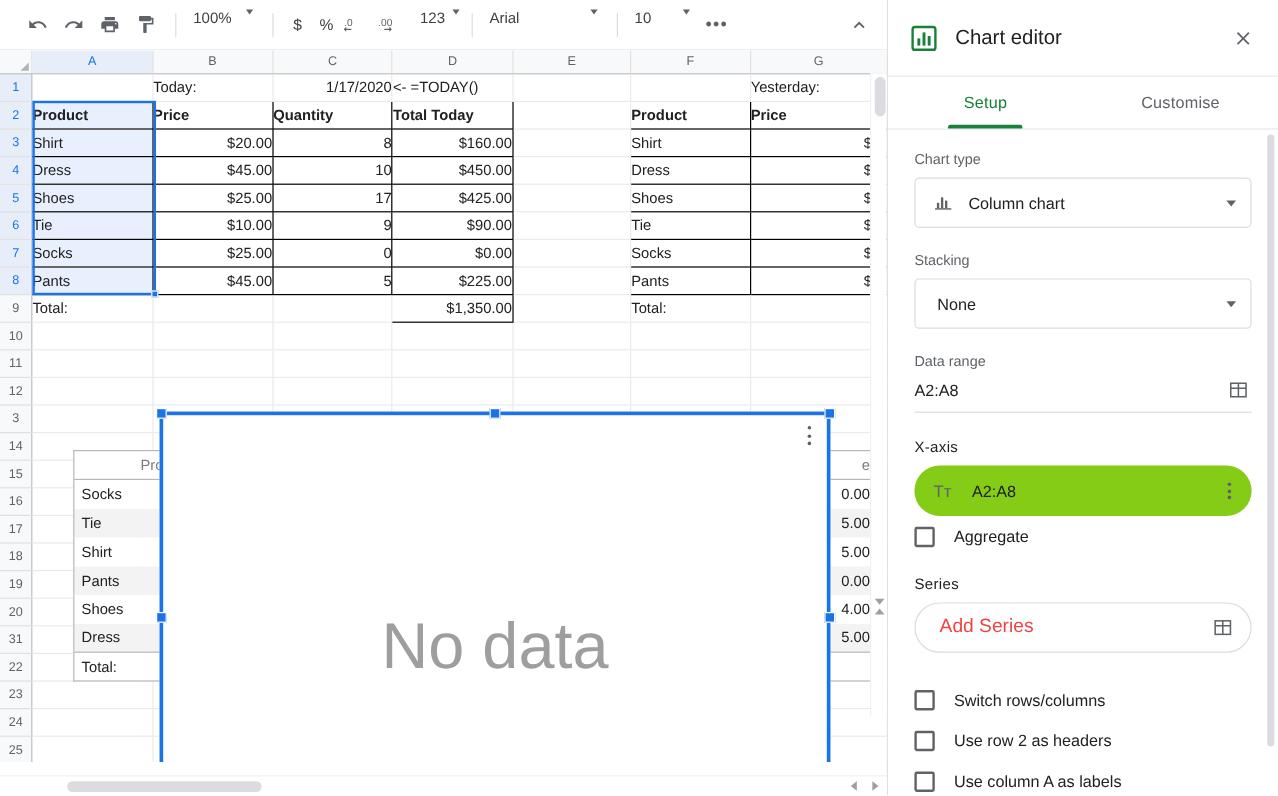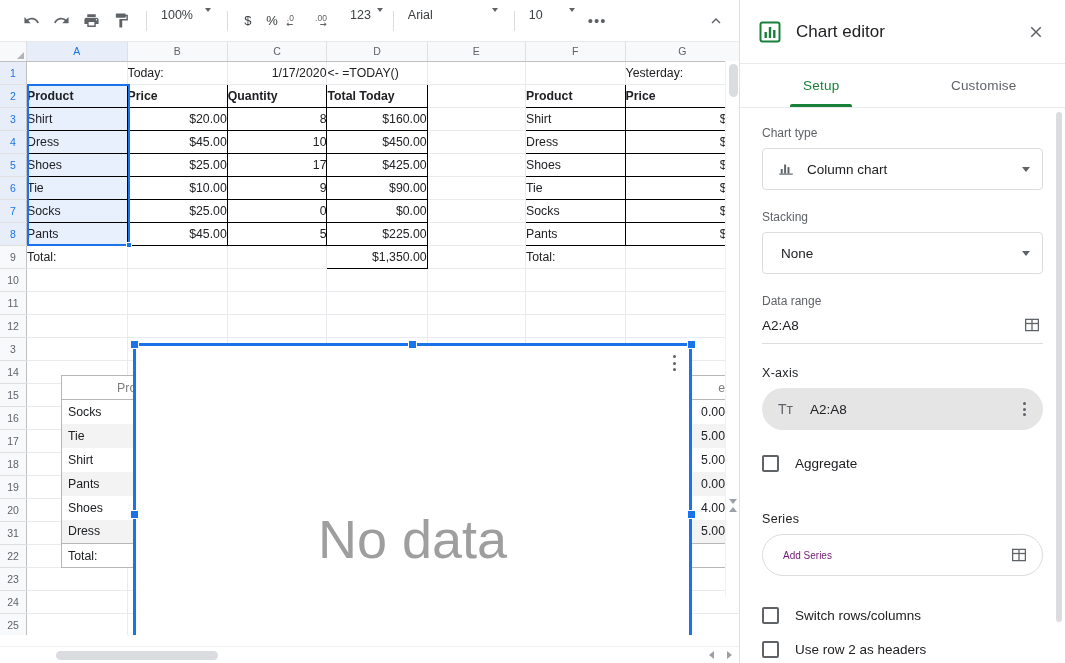--- a/index.html
+++ b/index.html
@@ -297,34 +297,34 @@
     width: 0;height:0;border-left:4.5px solid transparent;border-right:4.5px solid transparent;
     border-top: 5px solid #5f6368;
   }
   .ed-range {
     display: flex; align-items: center; border-bottom: 1px solid #dadce0;
     padding: 0 2px 9px 0; margin-bottom: 22px; cursor: text;
   }
   .ed-range .rng-text { flex: 1; font-size: 13.5px; color: #202124; }
   .grid-ico { cursor: pointer; display:flex; }
   .chip {
-    height: 42px; border-radius: 21px; background: #e5e5e5;
+    height: 42px; border-radius: 21px; background: #84cc16;
     display: flex; align-items: center; padding: 0 10px 0 16px;
-    margin-bottom: 16px; cursor: pointer;
+    cursor: pointer;
   }
   .chip .chip-icon { width: 26px; flex:none; font-size: 14px; color:#5f6368; }
   .chip .chip-text { flex:1; font-size: 13.5px; color:#202124; padding-left: 6px;}
   .kebab { width: 18px; display:flex; flex-direction:column; align-items:center; gap:2.5px; cursor:pointer;}
   .kebab i { width:3px;height:3px;border-radius:50%;background:#5f6368;display:block;}
   .add-chip {
     height: 42px; border-radius: 21px; border: 1px solid #dadce0;
     display: flex; align-items: center; padding: 0 14px 0 20px;
     margin-bottom: 22px; cursor: pointer; background: #fff;
   }
-  .add-chip .add-text { flex: 1; font-size: 10px; color: #701a75; }
+  .add-chip .add-text { flex: 1; font-size: 16px; color: #ef4444; }
   .cb-row {
     display: flex; align-items: center; height: 34px; cursor: pointer;
   }
   .cb-box {
     width: 17px; height: 17px; border: 2px solid #5f6368;
     border-radius: 2px; flex: none;
   }
   .cb-text { font-size: 13.5px; color: #202124; margin-left: 16px; }
   #ed-scrollbar {
     position: absolute; right: 3px; top: 112px; width: 6px; height: 520px;
@@ -837,21 +837,21 @@
             <i></i>
             <i></i>
           </span>
       </div>
 
       <div class="cb-row">
         <span class="cb-box"></span>
         <span class="cb-text">Aggregate</span>
       </div>
 
-      <div class="ed-label strong" style="margin-top:32px">Series</div>
+      <div class="ed-label strong" style="margin-top:16px">Series</div>
       <div class="add-chip">
         <span class="add-text">Add Series</span>
         <span class="grid-ico">
           <svg width="18" height="18" viewBox="0 0 24 24" fill="none" stroke="#5f6368" stroke-width="1.7">
             <rect x="3.5" y="4.5" width="17" height="15"></rect>
             <line x1="3.5" y1="10" x2="20.5" y2="10"></line>
             <line x1="12" y1="4.5" x2="12" y2="19.5"></line>
           </svg>
         </span>
       </div>

